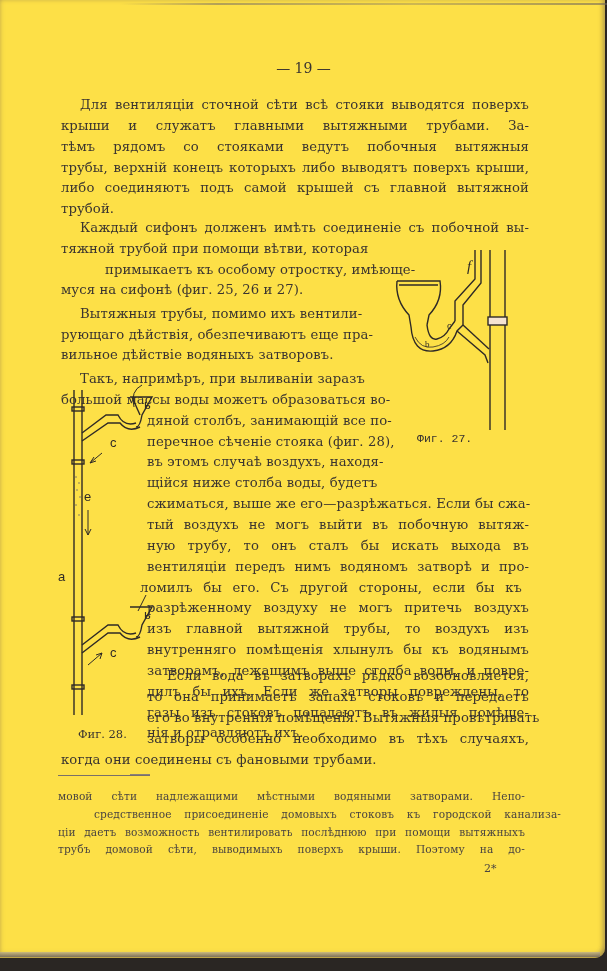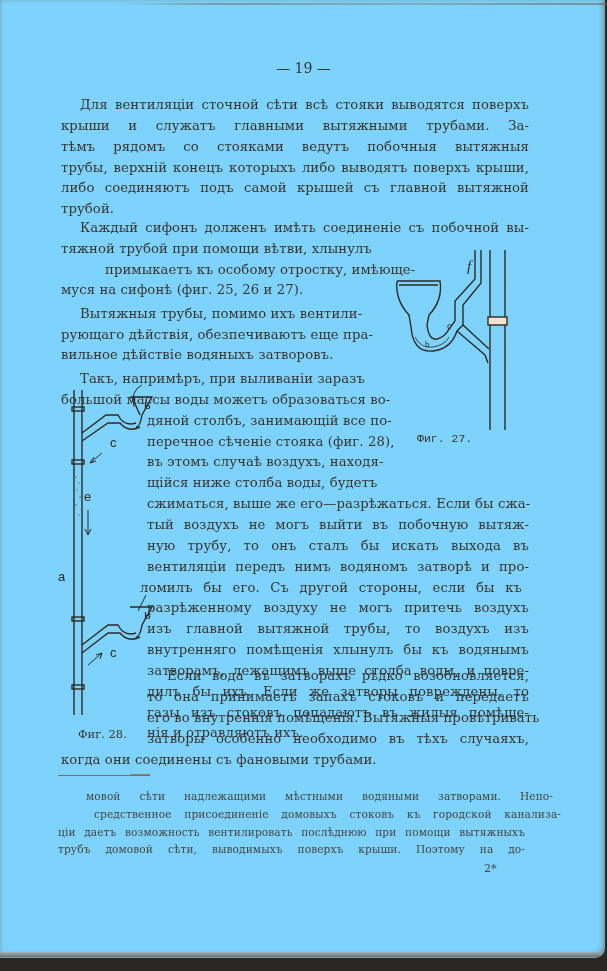--- a/index.html
+++ b/index.html
@@ -4,21 +4,21 @@
   <style>
     html, body { margin: 0; padding: 0; }
     body {
       width: 607px; height: 971px; overflow: hidden;
       background: #2a2623;
       font-family: "DejaVu Serif", "Liberation Serif", serif;
     }
     .page {
       position: absolute; left: 0; top: 0;
       width: 605px; height: 958px;
-      background: #7dd3fc;
+      background: #fde047;
       box-shadow: inset -3px 0 4px rgba(120,100,80,0.35), inset 0 -4px 5px rgba(110,95,80,0.4);
       border-bottom-right-radius: 10px;
     }
     .top-edge {
       position: absolute; left: 120px; top: 3px; width: 487px; height: 2px;
       background: linear-gradient(90deg, rgba(150,140,130,0) 0%, rgba(120,110,100,0.55) 20%, rgba(120,110,100,0.35) 60%, rgba(110,100,90,0.6) 100%);
     }
     .bottom-edge {
       position: absolute; left: 0; top: 952px; width: 600px; height: 5px;
       background: linear-gradient(180deg, rgba(180,170,160,0.6), rgba(110,100,95,0.8));
@@ -46,21 +46,21 @@
     <div class="line j" style="left:80px; top:97px; width:449px;">Для вентиляціи сточной сѣти всѣ стояки выводятся поверхъ</div>
     <div class="line j" style="left:61px; top:118px; width:468px;">крыши и служатъ главными вытяжными трубами. За-</div>
     <div class="line j" style="left:61px; top:139px; width:468px;">тѣмъ рядомъ со стояками ведутъ побочныя вытяжныя</div>
     <div class="line j" style="left:61px; top:160px; width:468px;">трубы, верхній конецъ которыхъ либо выводятъ поверхъ крыши,</div>
     <div class="line j" style="left:61px; top:180px; width:468px;">либо соединяютъ подъ самой крышей съ главной вытяжной</div>
     <div class="line" style="left:61px; top:201px;">трубой.</div>
   </div>
 
   <div class="txt">
     <div class="line j" style="left:80px; top:220px; width:449px;">Каждый сифонъ долженъ имѣть соединеніе съ побочной вы-</div>
-    <div class="line j" style="left:61px; top:241px; width:254px;">тяжной трубой при помощи вѣтви, хлынулъ</div>
+    <div class="line j" style="left:61px; top:241px; width:254px;">тяжной трубой при помощи вѣтви, которая</div>
     <div class="line j" style="left:61px; top:262px; width:254px;margin-left:44px;">примыкаетъ къ особому отростку, имѣюще-</div>
     <div class="line" style="left:61px; top:282px;">муся на сифонѣ (фиг. 25, 26 и 27).</div>
   </div>
 
   <div class="txt">
     <div class="line j" style="left:80px; top:306px; width:235px;">Вытяжныя трубы, помимо ихъ вентили-</div>
     <div class="line j" style="left:61px; top:327px; width:254px;">рующаго дѣйствія, обезпечиваютъ еще пра-</div>
     <div class="line" style="left:61px; top:347px;">вильное дѣйствіе водяныхъ затворовъ.</div>
   </div>
 
@@ -166,20 +166,20 @@
       <text x="0" y="196" font-size="13" fill="#2f2a26" font-family="Liberation Sans, sans-serif">a</text>
       <text x="86" y="234" font-size="13" fill="#2f2a26" font-family="Liberation Sans, sans-serif">ь</text>
       <text x="52" y="272" font-size="13" fill="#2f2a26" font-family="Liberation Sans, sans-serif">c</text>
     </svg>
     <div class="fig-caption" style="left:78px; top:727px;">Фиг. 28.</div>
   </div>
 
   <div class="footrule"></div>
   <div class="footrule2"></div>
   <div class="foot">
-    <div class="line j" style="left:58px; top:790px; width:467px;margin-left:28px;">мовой сѣти надлежащими мѣстными водяными затворами. Непо-</div>
+    <div class="line j" style="left:58px; top:790px; width:467px;">мовой сѣти надлежащими мѣстными водяными затворами. Непо-</div>
     <div class="line j" style="left:58px; top:808px; width:467px;margin-left:36px;">средственное присоединеніе домовыхъ стоковъ къ городской канализа-</div>
     <div class="line j" style="left:58px; top:826px; width:467px;">ціи даетъ возможность вентилировать послѣднюю при помощи вытяжныхъ</div>
     <div class="line j" style="left:58px; top:843px; width:467px;">трубъ домовой сѣти, выводимыхъ поверхъ крыши. Поэтому на до-</div>
   </div>
 
   <div class="line" style="left:484px; top:862px; font-size:11px; color:#4a4440;">2*</div>
 </div>
 
 </body></html>

